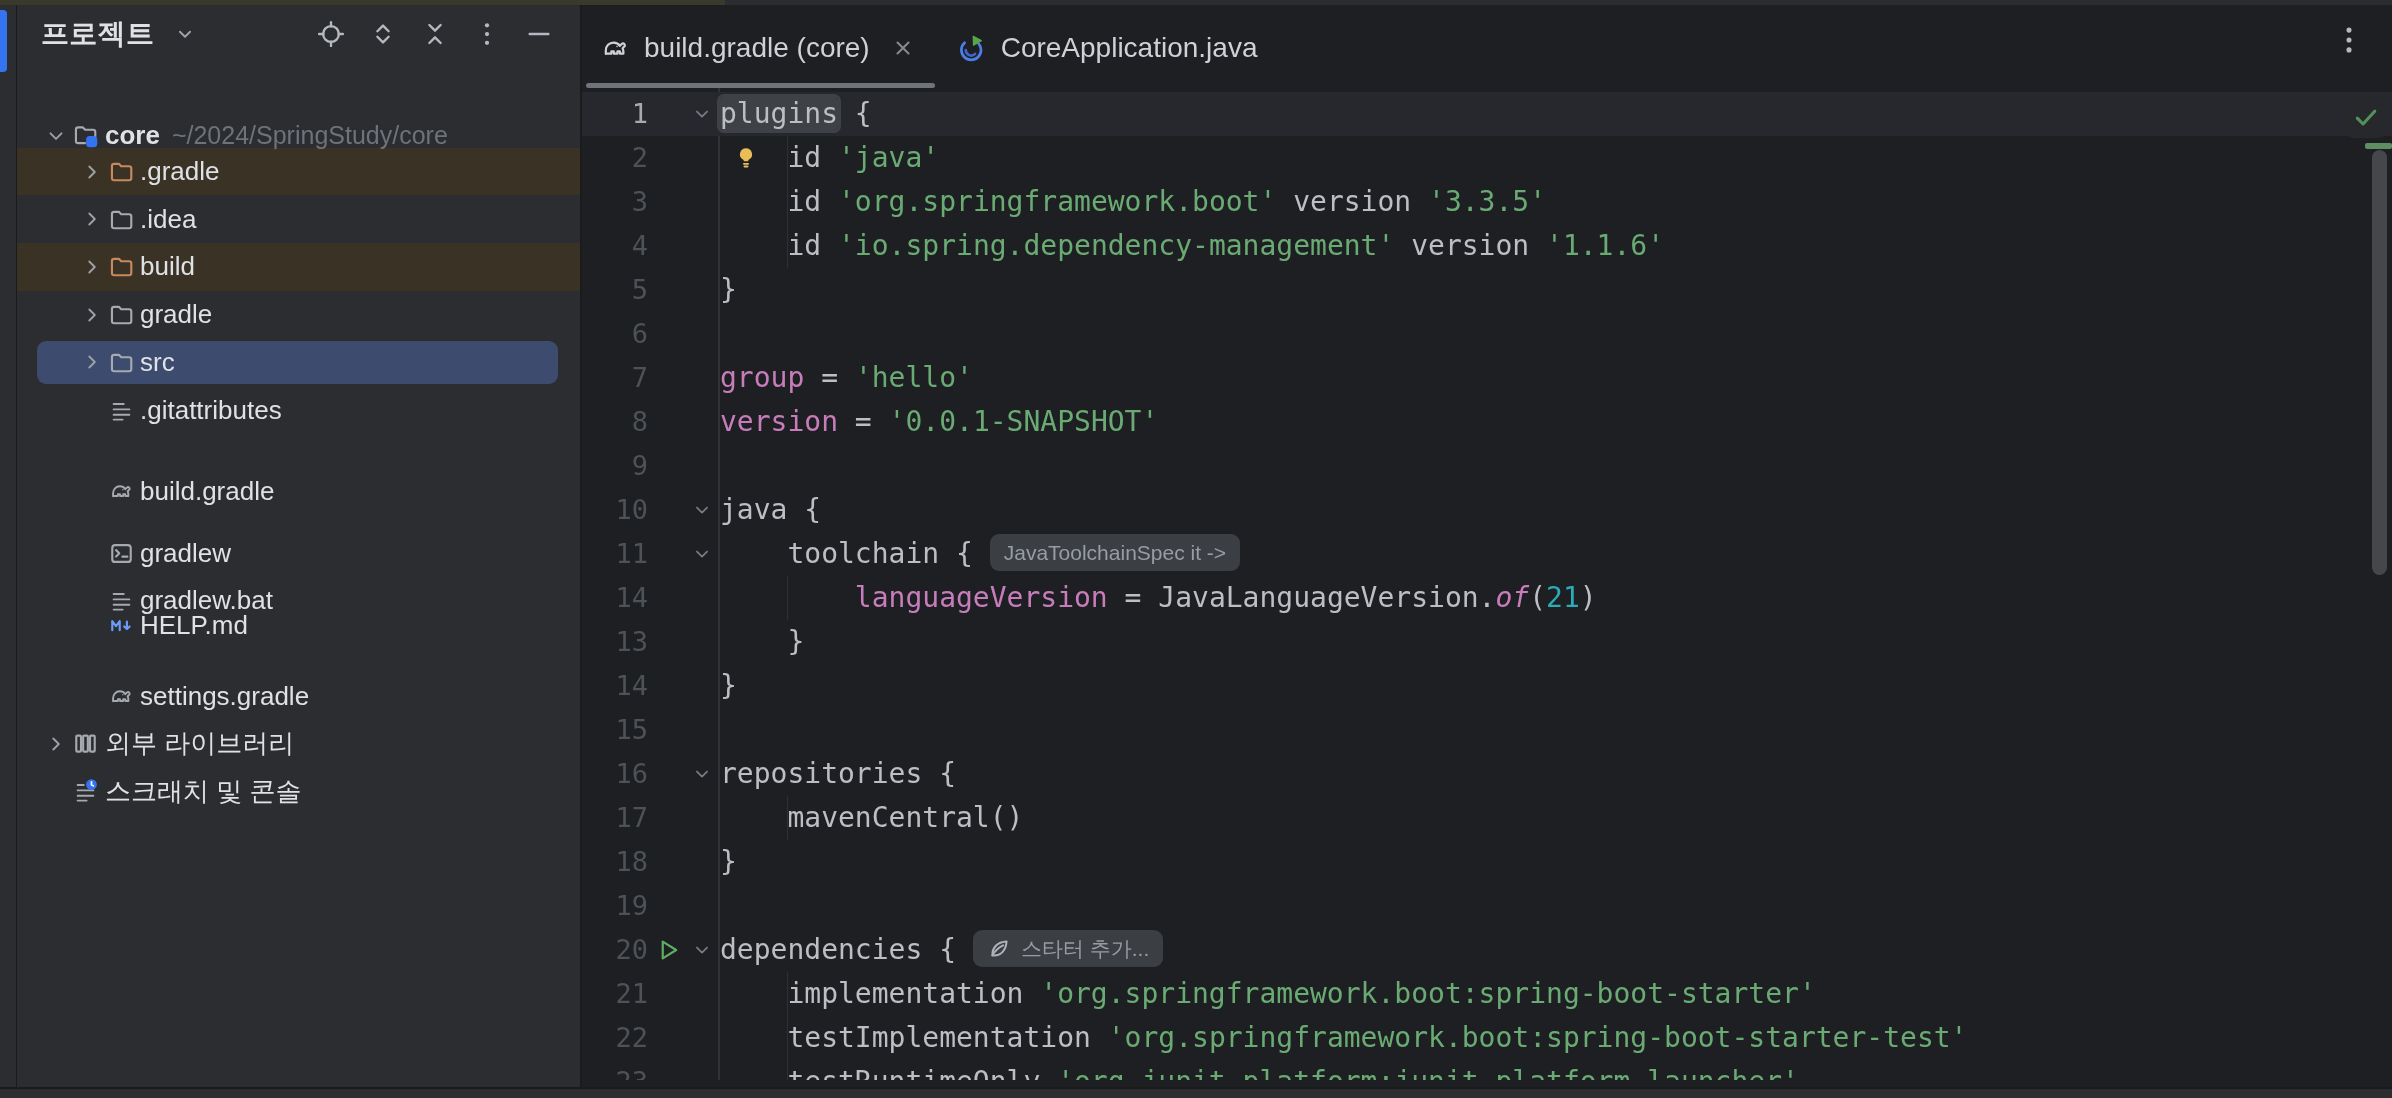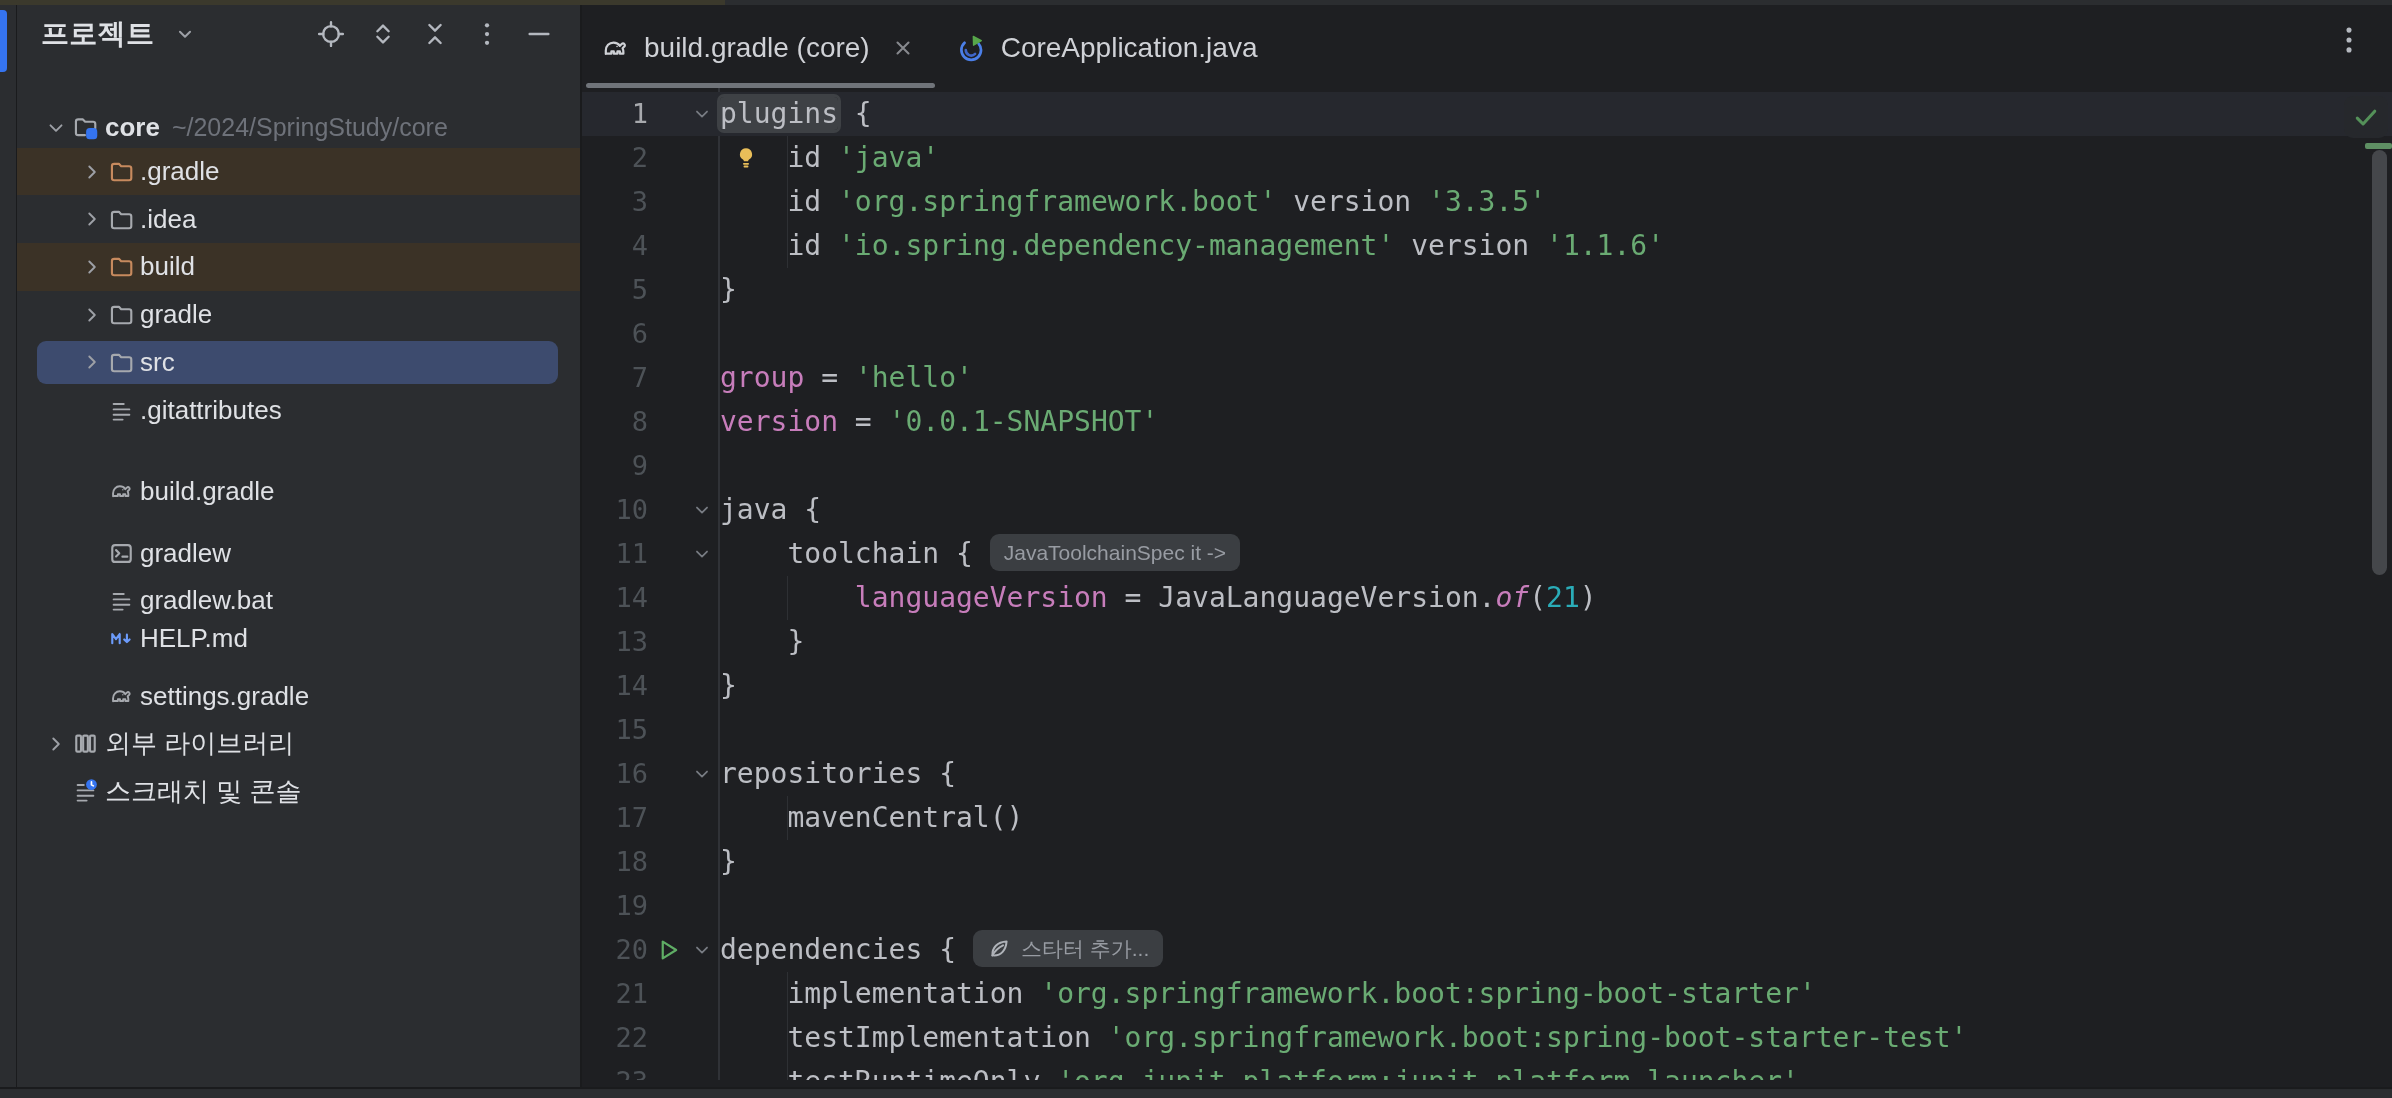--- a/index.html
+++ b/index.html
@@ -142,21 +142,21 @@
         <span class="hicon">
           <span class="ic ">
             <svg viewBox="0 0 24 24" fill="none" stroke="currentColor" stroke-width="1.9" stroke-linecap="round" stroke-linejoin="round">
               <path d="M4.5 12h15"></path>
             </svg>
           </span>
         </span>
       </div>
   </div>
   <div id="tree">
-      <div class="row" style="top: 4px;">
+      <div class="row" style="top: 12px;">
         <span class="ic tchev" style="left: 27px;">
           <svg viewBox="0 0 24 24" fill="none" stroke="currentColor" stroke-width="1.9" stroke-linecap="round" stroke-linejoin="round">
             <path d="M6.5 9.3L12 14.8l5.5-5.5"></path>
           </svg>
         </span>
         <span class="ic ticon" style="left: 55px;">
           <svg viewBox="0 0 24 24" fill="none" stroke="currentColor" stroke-width="1.9" stroke-linecap="round" stroke-linejoin="round">
             <path d="M3.5 6.8c0-1.2.8-2 2-2h4.2l2 2.1h7c1.2 0 2 .8 2 2v4"></path>
             <path d="M3.5 6.8v10c0 1.2.8 2 2 2h6"></path>
             <rect x="13.5" y="13.5" width="8" height="8" rx="2.2" fill="#3574F0" stroke="#3574F0"></rect>
@@ -256,21 +256,21 @@
         <span class="tlabel" style="left: 123px;">gradlew</span>
       </div>
       <div class="row" style="top: 477px;">
         <span class="ic ticon" style="left: 91px;">
           <svg viewBox="0 0 24 24" fill="none" stroke="currentColor" stroke-width="1.9" stroke-linecap="round" stroke-linejoin="round">
             <path d="M5 6.2h9M5 11h14M5 15.8h14M5 20.1h8" stroke-width="1.7"></path>
           </svg>
         </span>
         <span class="tlabel" style="left: 123px;">gradlew.bat</span>
       </div>
-      <div class="row" style="top: 515px;">
+      <div class="row" style="top: 502px;">
         <span class="ic ticon" style="left: 91px;">
           <svg viewBox="0 0 24 24" fill="none" stroke="currentColor" stroke-width="1.9" stroke-linecap="round" stroke-linejoin="round">
             <path d="M3.8 16.2V8l3.3 4.6L10.4 8v8.2" stroke="#6C9BFA"></path>
             <path d="M16.8 8.6v6.6M14.4 12.8l2.4 2.4 2.4-2.4" stroke="#6C9BFA"></path>
           </svg>
         </span>
         <span class="tlabel" style="left: 123px;">HELP.md</span>
       </div>
       <div class="row" style="top: 572.4px;">
         <span class="ic ticon" style="left: 91px;">

